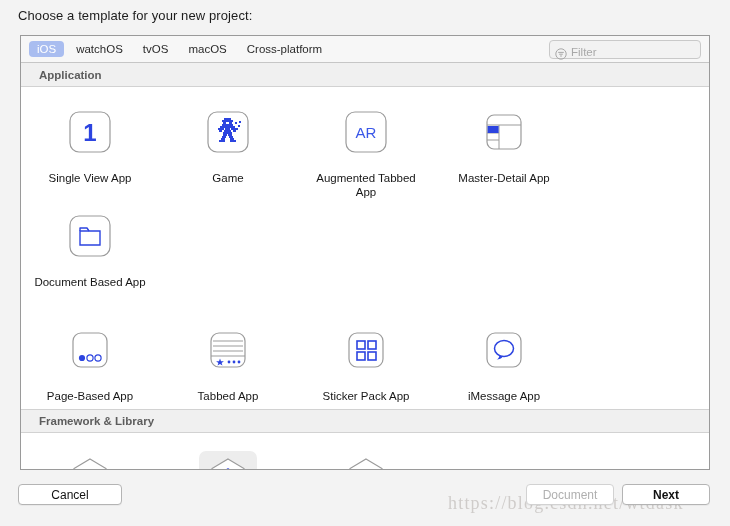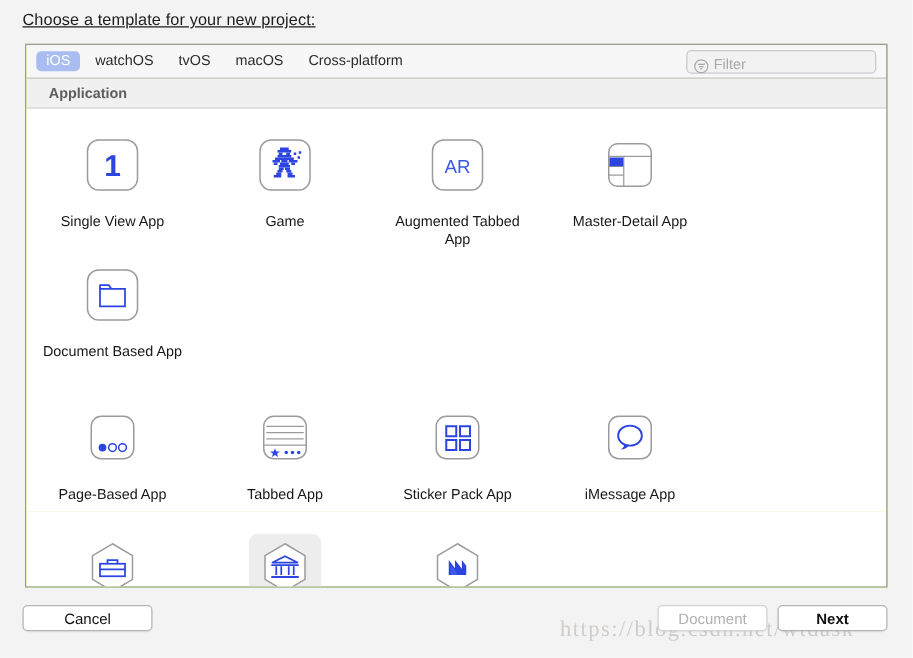--- a/index.html
+++ b/index.html
@@ -18,31 +18,30 @@
   }
 
   
   .dialog-title {
     position: absolute;
     left: 18px;
     top: 8px;
     font-size: 13px;
     color: #1c1c1c;
     letter-spacing: 0.1px;
-    text-decoration: underline;
   }
 
   
   .panel {
     position: absolute;
     left: 20px;
     top: 35px;
     width: 690px;
     height: 435px;
-    background: #bef264;
+    background: #7dd3fc;
     border: 1px solid #9a9a9a;
     box-sizing: border-box;
     overflow: hidden;
   }
 
   
   .tabbar {
     position: relative;
     height: 27px;
     background: #f7f7f7;
@@ -359,20 +358,21 @@
             <rect x="7" y="7" width="34" height="34" rx="8" ry="8" fill="#fff" stroke="#9b9b9b" stroke-width="1.2"></rect>
             <ellipse cx="24" cy="22.5" rx="9.5" ry="8" fill="none" stroke="#2c44e0" stroke-width="1.5"></ellipse>
             <path d="M19.5 29.2 C19.2 31.5 18.2 32.8 16.6 33.6 C19.4 33.6 21.4 32.5 22.6 30.8 Z" fill="#2c44e0"></path>
           </svg>
         </span>
       </div>
       <div class="tile-label">iMessage App</div>
     </div>
   </div>
 
+  <div class="section-header">Framework &amp; Library</div>
 
   <div class="grid">
 
     <div class="tile">
       <div class="tile-icon-box">
         <span>
           <svg viewBox="0 0 48 48" width="48" height="48">
             <polygon points="24,5 40,14.5 40,33.5 24,43 8,33.5 8,14.5" fill="#fff" stroke="#9b9b9b" stroke-width="1.2"></polygon>
             <rect x="14" y="21" width="20" height="10" fill="none" stroke="#2c44e0" stroke-width="1.4"></rect>
             <line x1="14" y1="25.5" x2="34" y2="25.5" stroke="#2c44e0" stroke-width="1.4"></line>

